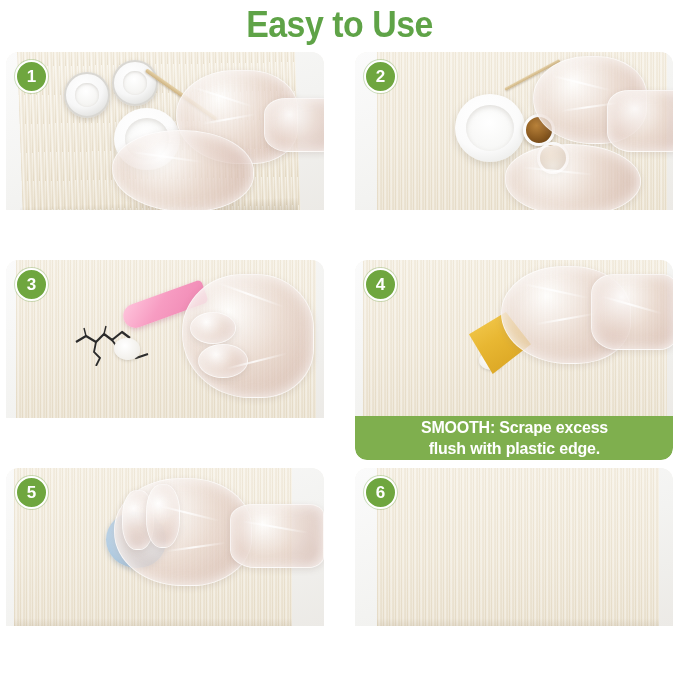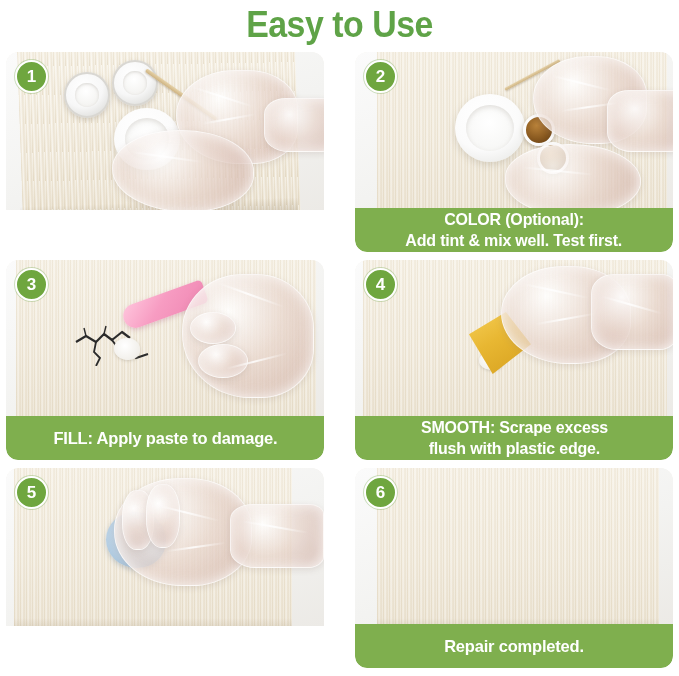--- a/index.html
+++ b/index.html
@@ -228,24 +228,20 @@
         <div class="tint" style="left:168px;top:62px;width:26px;height:26px;"></div>
         <div class="tint" style="left:182px;top:90px;width:26px;height:26px;"></div>
         <div class="glove" style="left:178px;top:4px;width:112px;height:86px;border-radius:50% 46% 42% 54%;"></div>
         <div class="glove" style="left:252px;top:38px;width:76px;height:60px;border-radius:28% 18% 20% 32%;"></div>
         <div class="glove" style="left:150px;top:92px;width:134px;height:70px;border-radius:46% 52% 48% 50%;"></div>
         <div class="wrinkle" style="left:196px;top:30px;width:60px;transform:rotate(14deg);"></div>
         <div class="wrinkle" style="left:206px;top:54px;width:56px;transform:rotate(-8deg);"></div>
         <div class="wrinkle" style="left:168px;top:118px;width:70px;transform:rotate(6deg);"></div>
       </div>
       <div class="badge">2</div>
-      <div class="caption">
-        <span class="cap-line">COLOR (Optional):</span>
-        <span class="cap-line">Add tint &amp; mix well. Test first.</span>
-      </div>
     </div>
 
     <div class="panel">
       <div class="photo">
         <div class="bg-room"></div>
         <div class="wood" style="left:10px;top:-6px;width:300px;height:176px;border-radius:3px;"></div>
         <div class="crack" style="left:66px;top:62px;">
           <svg width="90" height="44" viewBox="0 0 90 44">
             <path d="M4 20 L14 14 L24 20 L32 12 L40 18 L50 10 L58 16" stroke="#2b2b2b" stroke-width="2.2" fill="none" stroke-linejoin="round"></path>
             <path d="M24 20 L22 30 L28 36 L24 44" stroke="#2b2b2b" stroke-width="1.8" fill="none"></path>
@@ -256,23 +252,20 @@
         </div>
         <div class="paste-blob" style="left:108px;top:78px;width:26px;height:22px;"></div>
         <div class="spatula-pink" style="left:118px;top:48px;width:86px;height:24px;transform:rotate(-20deg);transform-origin:left center;"></div>
         <div class="glove" style="left:176px;top:14px;width:130px;height:122px;border-radius:46% 44% 40% 52%;"></div>
         <div class="glove" style="left:184px;top:52px;width:44px;height:30px;border-radius:50%;"></div>
         <div class="glove" style="left:192px;top:84px;width:48px;height:32px;border-radius:50%;"></div>
         <div class="wrinkle" style="left:210px;top:34px;width:70px;transform:rotate(20deg);"></div>
         <div class="wrinkle" style="left:220px;top:100px;width:62px;transform:rotate(-14deg);"></div>
       </div>
       <div class="badge">3</div>
-      <div class="caption single">
-        <span class="cap-line">FILL: Apply paste to damage.</span>
-      </div>
     </div>
 
     <div class="panel">
       <div class="photo">
         <div class="bg-room"></div>
         <div class="wood" style="left:8px;top:-6px;width:304px;height:176px;border-radius:3px;"></div>
         <div class="paste-blob" style="left:124px;top:92px;width:24px;height:18px;"></div>
         <div class="scraper" style="left:110px;top:52px;width:66px;height:62px;"></div>
         <div class="glove" style="left:146px;top:6px;width:128px;height:96px;border-radius:48% 46% 42% 52%;"></div>
         <div class="glove" style="left:236px;top:14px;width:84px;height:74px;border-radius:26% 18% 20% 30%;"></div>
@@ -304,19 +297,16 @@
       <div class="badge">5</div>
     </div>
 
     <div class="panel">
       <div class="photo">
         <div class="bg-room"></div>
         <div class="wood" style="left:22px;top:-6px;width:282px;height:174px;border-radius:3px;"></div>
         <div class="edge-shadow" style="left:22px;top:150px;width:282px;height:16px;"></div>
       </div>
       <div class="badge">6</div>
-      <div class="caption single">
-        <span class="cap-line">Repair completed.</span>
-      </div>
     </div>
 
   </div>
 </div>
 
 </body></html>

